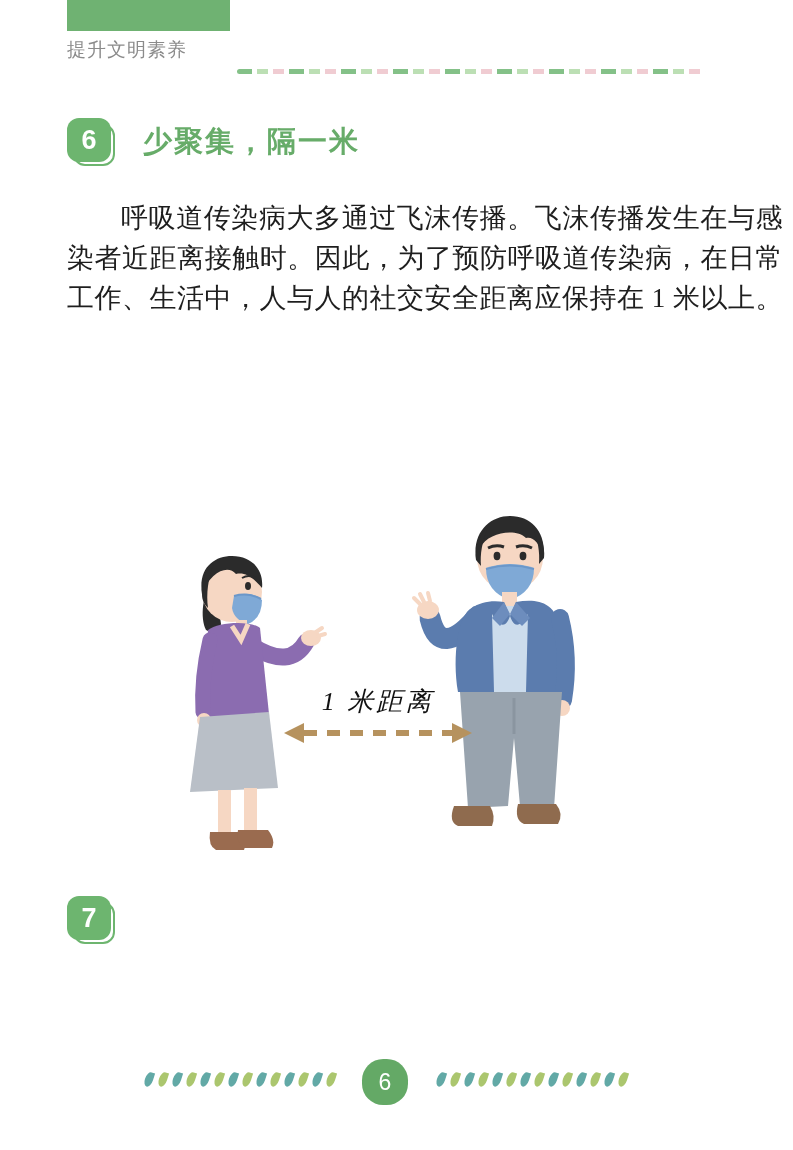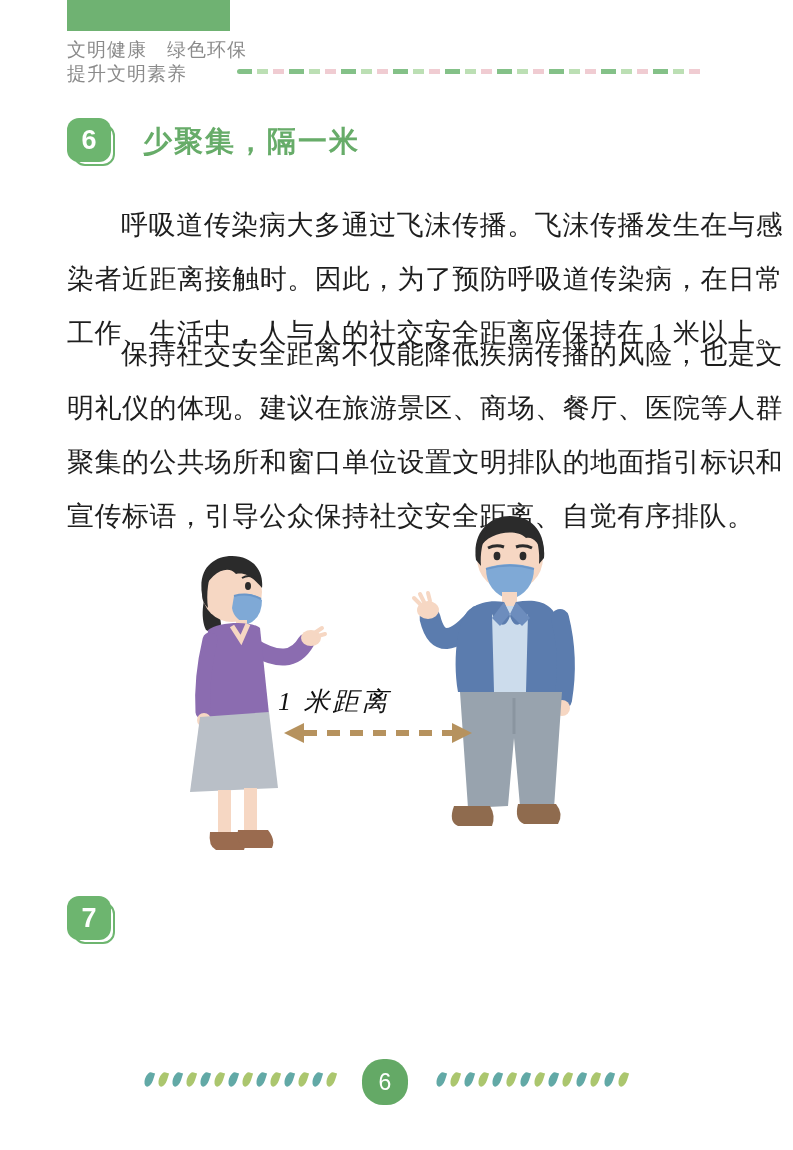--- a/index.html
+++ b/index.html
@@ -54,30 +54,30 @@
   }
   .section-title{
     font-family:"Liberation Sans","DejaVu Sans",sans-serif;
     font-size:29px;font-weight:bold;color:#67ac69;letter-spacing:2px;
     white-space:nowrap;
     text-align:right;
   }
   
   .para{
     position:absolute;left:67px;width:716px;
-    font-size:27px;line-height:54px;color:#1e1e1e;
+    font-size:27px;line-height:40px;color:#1e1e1e;
     text-align:justify;text-indent:2em;margin:0;
     letter-spacing:0.5px;
   }
   
   .illustration{position:absolute;left:148px;top:498px;width:500px;height:372px;}
   .illustration svg{position:absolute;left:0;top:0;}
   .distance-label{
     position:absolute;left:130px;top:186px;width:200px;
-    font-size:26px;color:#111;
+    text-align:center;font-size:26px;color:#111;
     font-family:"Liberation Serif","DejaVu Serif",serif;
     font-style:italic;letter-spacing:3px;
   }
   
   .leaves{position:absolute;top:1070px;display:flex;gap:6px;align-items:center;height:18px;}
   .leaves-left{left:145px;}
   .leaves-right{left:437px;}
   .leaf{width:8px;height:15px;border-radius:70% 0 70% 60%;transform:rotate(18deg);display:inline-block;}
   .leaf-a{background:#62a9a6;}
   .leaf-b{background:#abc66e;}
@@ -89,35 +89,33 @@
     font-size:23px;
   }
 </style>
 </head>
 <body>
 
 <div class="page">
 
   <div class="topbar"></div>
   <div class="booklet-title">
-    <div>文明健康　绿色环保</div>
     <div>提升文明素养</div>
   </div>
   <div class="deco-dashes"></div>
 
   <div class="section-head" style="top:118px;">
     <div class="badge">
       <div class="badge-back"></div>
       <div class="badge-front">6</div>
     </div>
     <div class="section-title">少聚集，隔一米</div>
   </div>
 
   <p class="para" style="top:198px;">呼吸道传染病大多通过飞沫传播。飞沫传播发生在与感染者近距离接触时。因此，为了预防呼吸道传染病，在日常工作、生活中，人与人的社交安全距离应保持在 1 米以上。</p>
-  <p class="para" style="top:327px;">保持社交安全距离不仅能降低疾病传播的风险，也是文明礼仪的体现。建议在旅游景区、商场、餐厅、医院等人群聚集的公共场所和窗口单位设置文明排队的地面指引标识和宣传标语，引导公众保持社交安全距离、自觉有序排队。</p>
 
   <div class="illustration">
     <svg width="500" height="372" viewBox="0 0 500 372">
 
       <g>
 
         <path d="M66,80 C54,95 52,120 58,132 C64,136 72,134 73,126 C70,108 72,92 78,82 Z" fill="#2b2b2b"></path>
 
         <circle cx="84" cy="94" r="30" fill="#f6d7c3"></circle>
 

